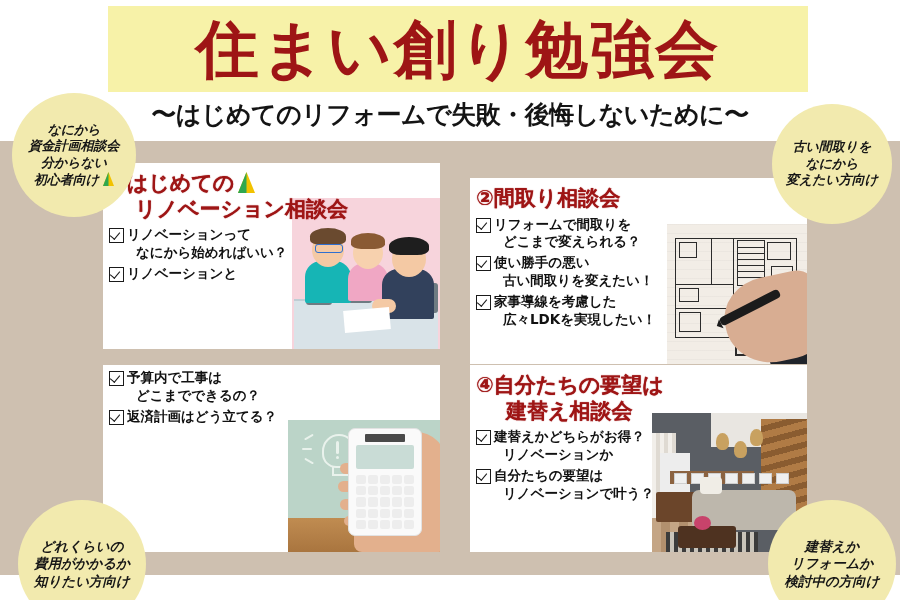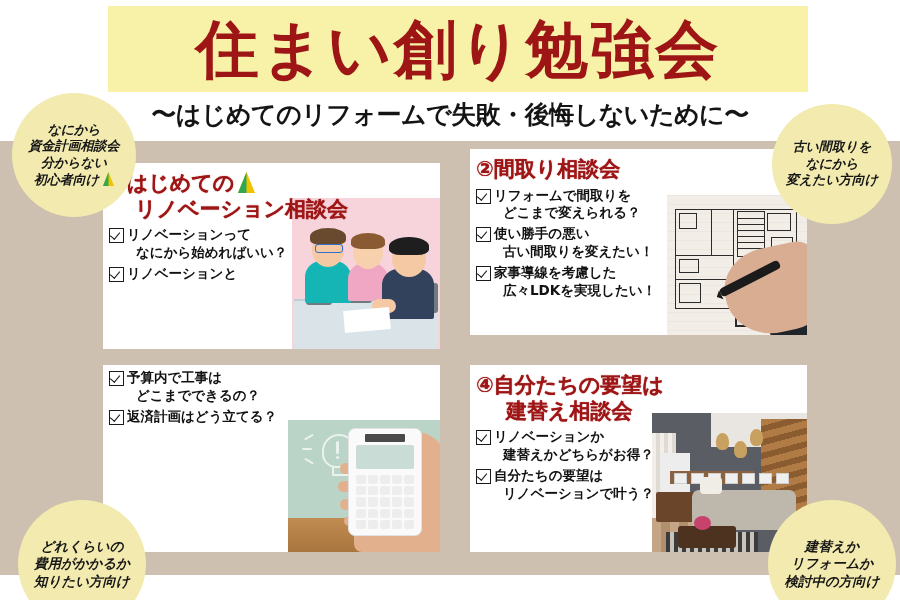--- a/index.html
+++ b/index.html
@@ -62,21 +62,21 @@
     background: #CEC0B0;
   }
 
   .panel {
     position: absolute;
     background: #ffffff;
     overflow: hidden;
   }
   
   .panel.p1 { left: 103px;  top: 163px; width: 337px; height: 186px; }
-  .panel.p2 { left: 470px;  top: 149px; width: 337px; height: 186px; }
+  .panel.p2 { left: 470px;  top: 178px; width: 337px; height: 186px; }
   .panel.p3 { left: 103px;  top: 365px; width: 337px; height: 187px; }
   .panel.p4 { left: 470px;  top: 365px; width: 337px; height: 187px; }
 
   .panel-head {
     position: relative;
     z-index: 3;
     color: #9E1515;
     font-weight: bold;
     font-size: 21px;
     line-height: 1.22;
@@ -530,22 +530,22 @@
       <div class="flower4"></div>
     </div>
     <div class="panel-head">
       <span>④</span><span>自分たちの要望は</span>
       <span class="line2 tight">建替え相談会</span>
     </div>
     <div class="checklist">
       <div class="check-item">
         <span class="cbox"></span>
         <span class="check-text">
+          <span>建替えかどちらがお得？</span>
           <span>リノベーションか</span>
-          <span>建替えかどちらがお得？</span>
         </span>
       </div>
       <div class="check-item">
         <span class="cbox"></span>
         <span class="check-text">
           <span>自分たちの要望は</span>
           <span>リノベーションで叶う？</span>
         </span>
       </div>
     </div>

